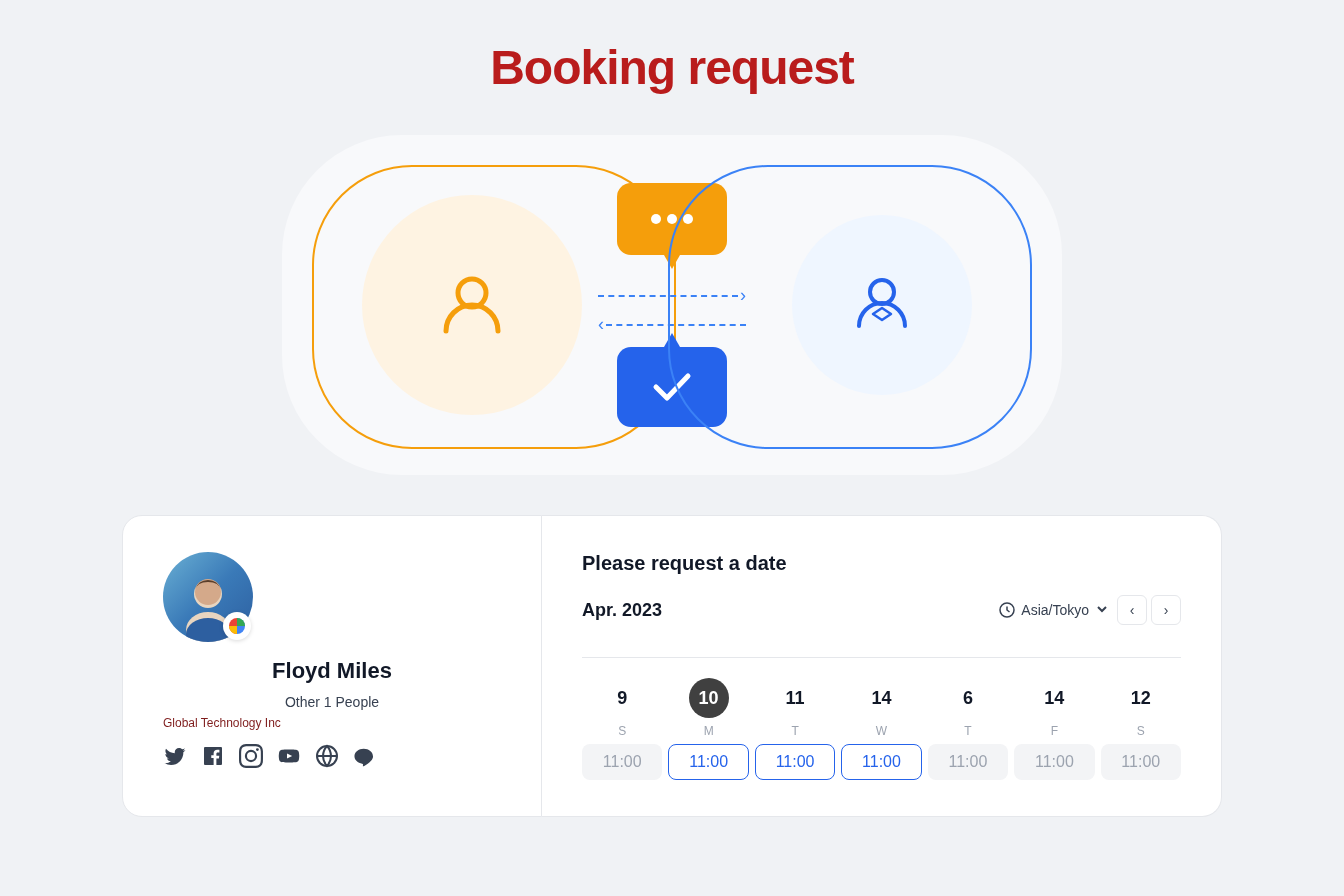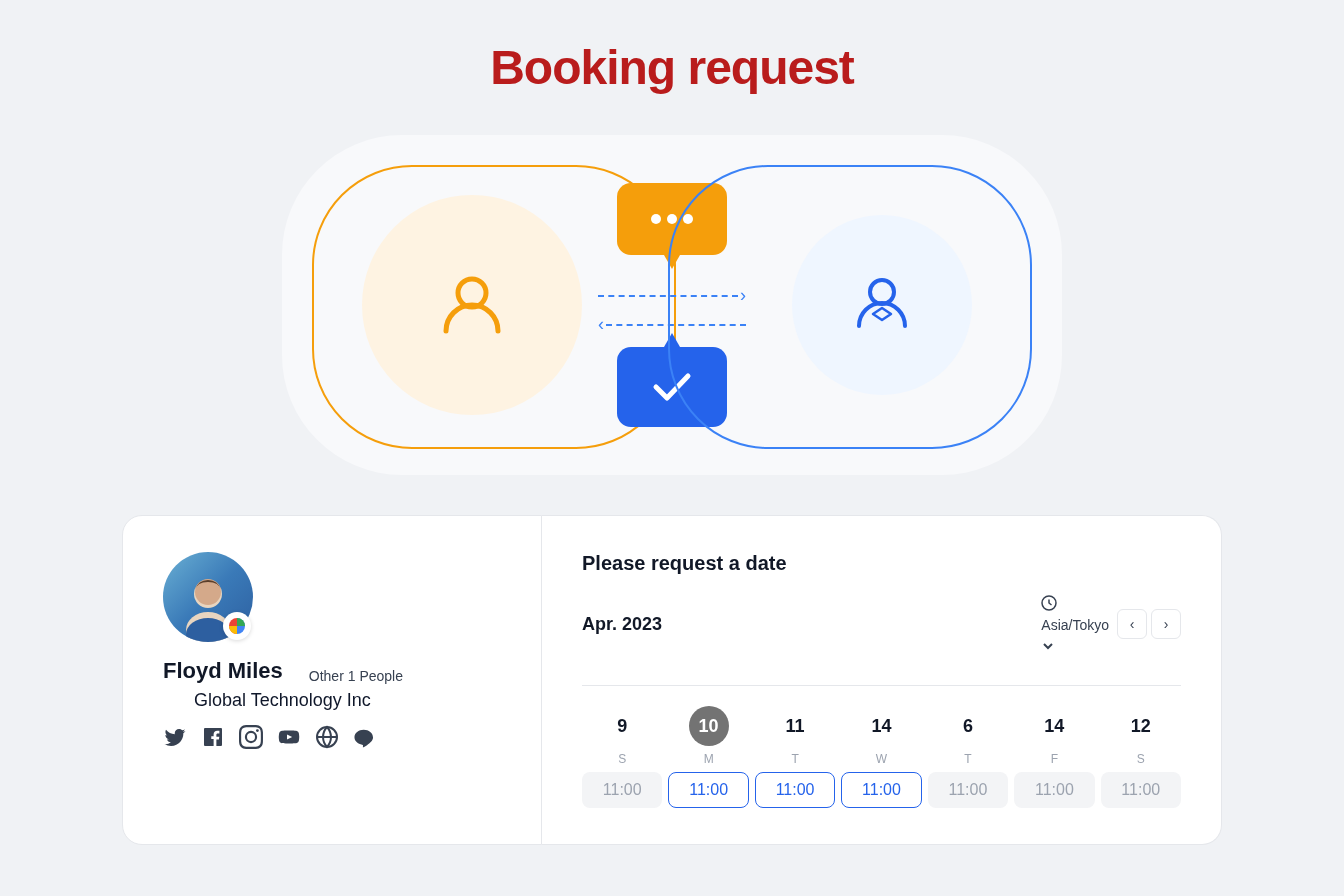--- a/index.html
+++ b/index.html
@@ -253,42 +253,42 @@
       box-shadow: 0 1px 4px rgba(0,0,0,0.15);
     }
 
     .colorful-icon {
       width: 18px;
       height: 18px;
     }
 
     .name-row {
       display: flex;
-      align-items: flex-end;
-      gap: 26px;
+      align-items: center;
+      gap: 10px;
       margin-bottom: 6px;
+      flex-direction: column;
     }
 
     .user-name {
       font-size: 22px;
       font-weight: 800;
       color: #111827;
     }
 
     .other-people-link {
       font-size: 14px;
       color: #374151;
       cursor: pointer;
     }
 
     .company-name {
-      font-size: 18px;
-      color: #0f172a;
+      font-size: 12px;
+      color: #7f1d1d;
       margin-bottom: 14px;
-      margin-left: 31px;
     }
 
     .social-icons {
       display: flex;
       gap: 14px;
       align-items: center;
     }
 
     .social-icon {
       width: 24px;
@@ -335,21 +335,20 @@
       gap: 8px;
     }
 
     .timezone-selector {
       display: flex;
       align-items: flex-start;
       gap: 6px;
       font-size: 14px;
       color: #374151;
       cursor: pointer;
-      flex-direction: column;
     }
 
     .nav-arrows {
       display: flex;
       gap: 4px;
     }
 
     .nav-btn {
       width: 30px;
       height: 30px;
@@ -384,21 +383,21 @@
       color: #111827;
       width: 40px;
       height: 40px;
       display: flex;
       align-items: center;
       justify-content: center;
       border-radius: 50%;
     }
 
     .day-number.selected {
-      background: #737373;
+      background: #404040;
       color: white;
     }
 
     .day-label {
       font-size: 12px;
       color: #9ca3af;
       font-weight: 500;
     }
 
     .time-slot {

